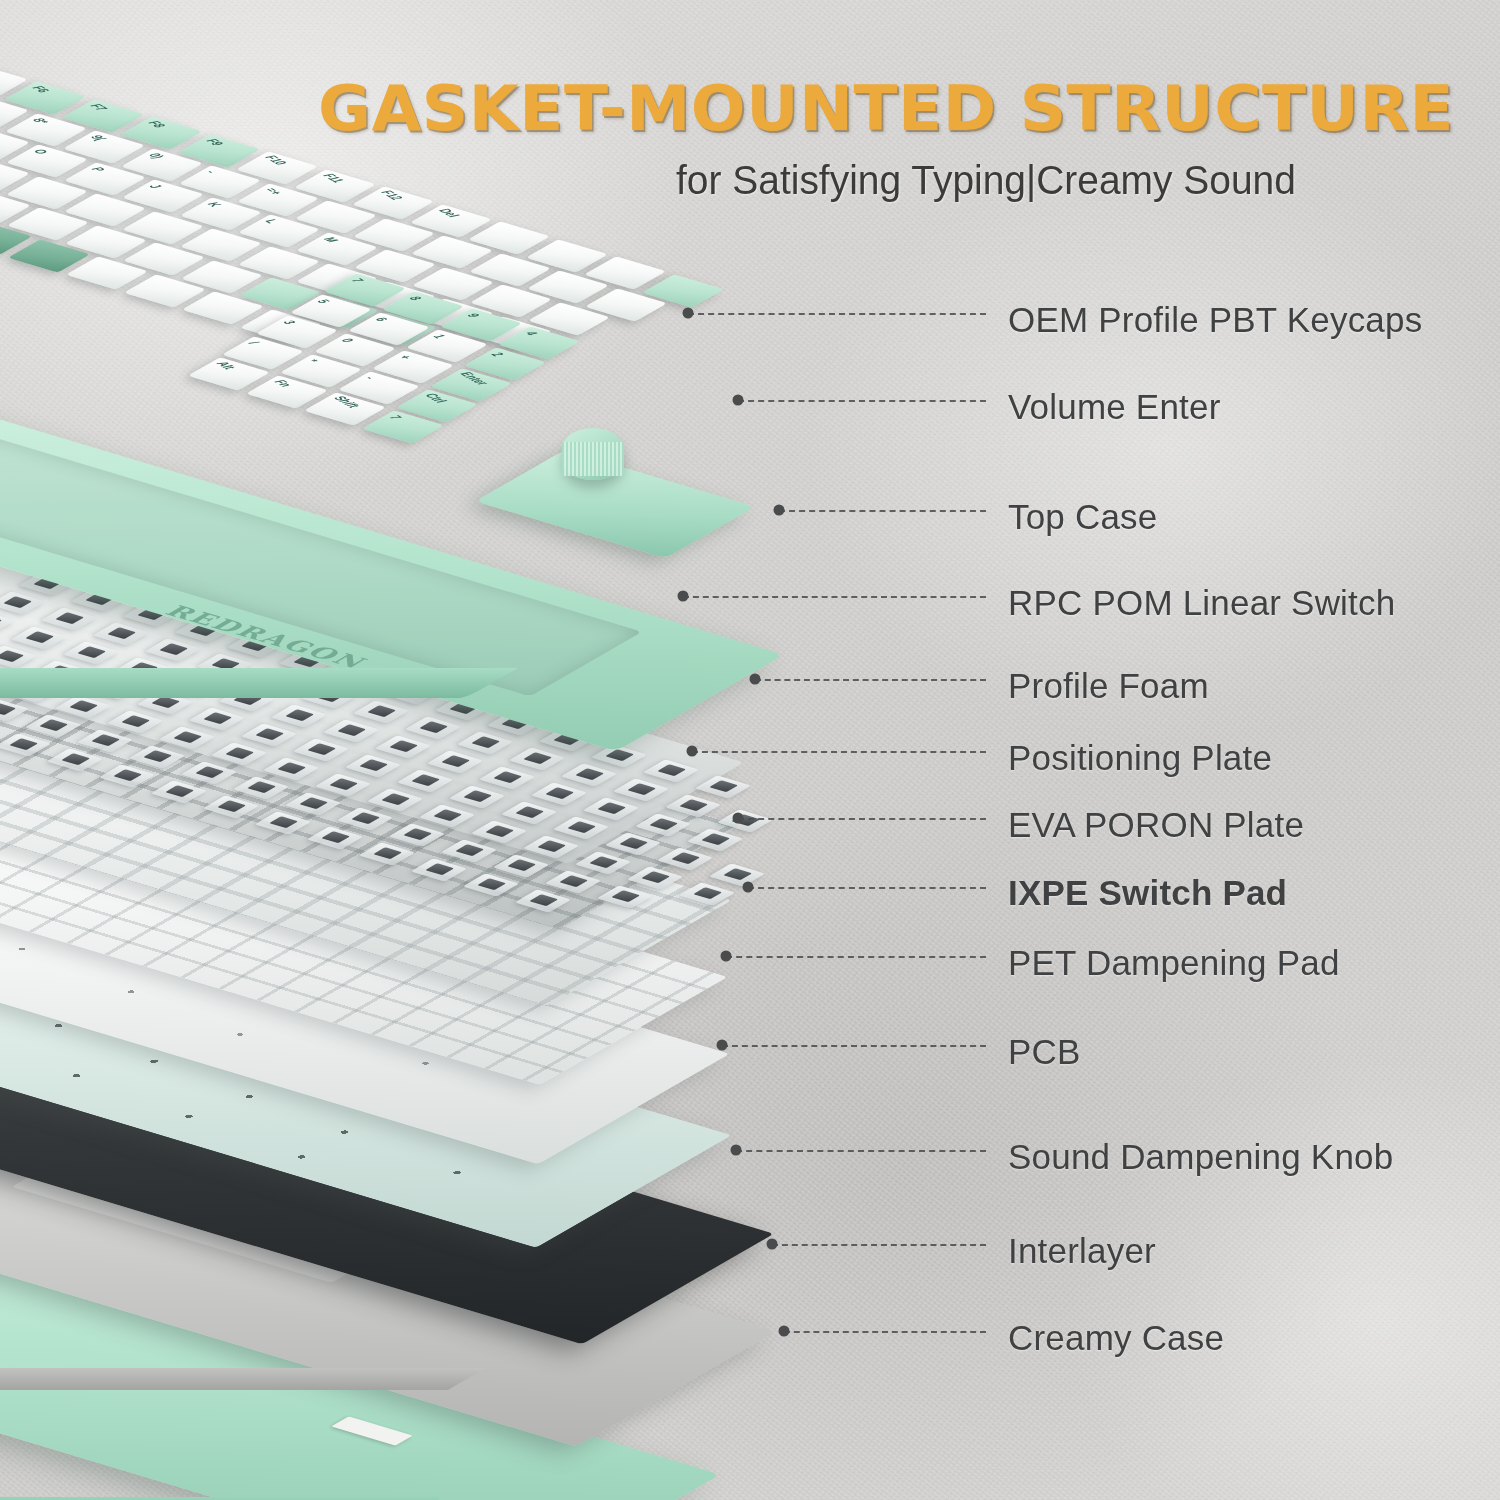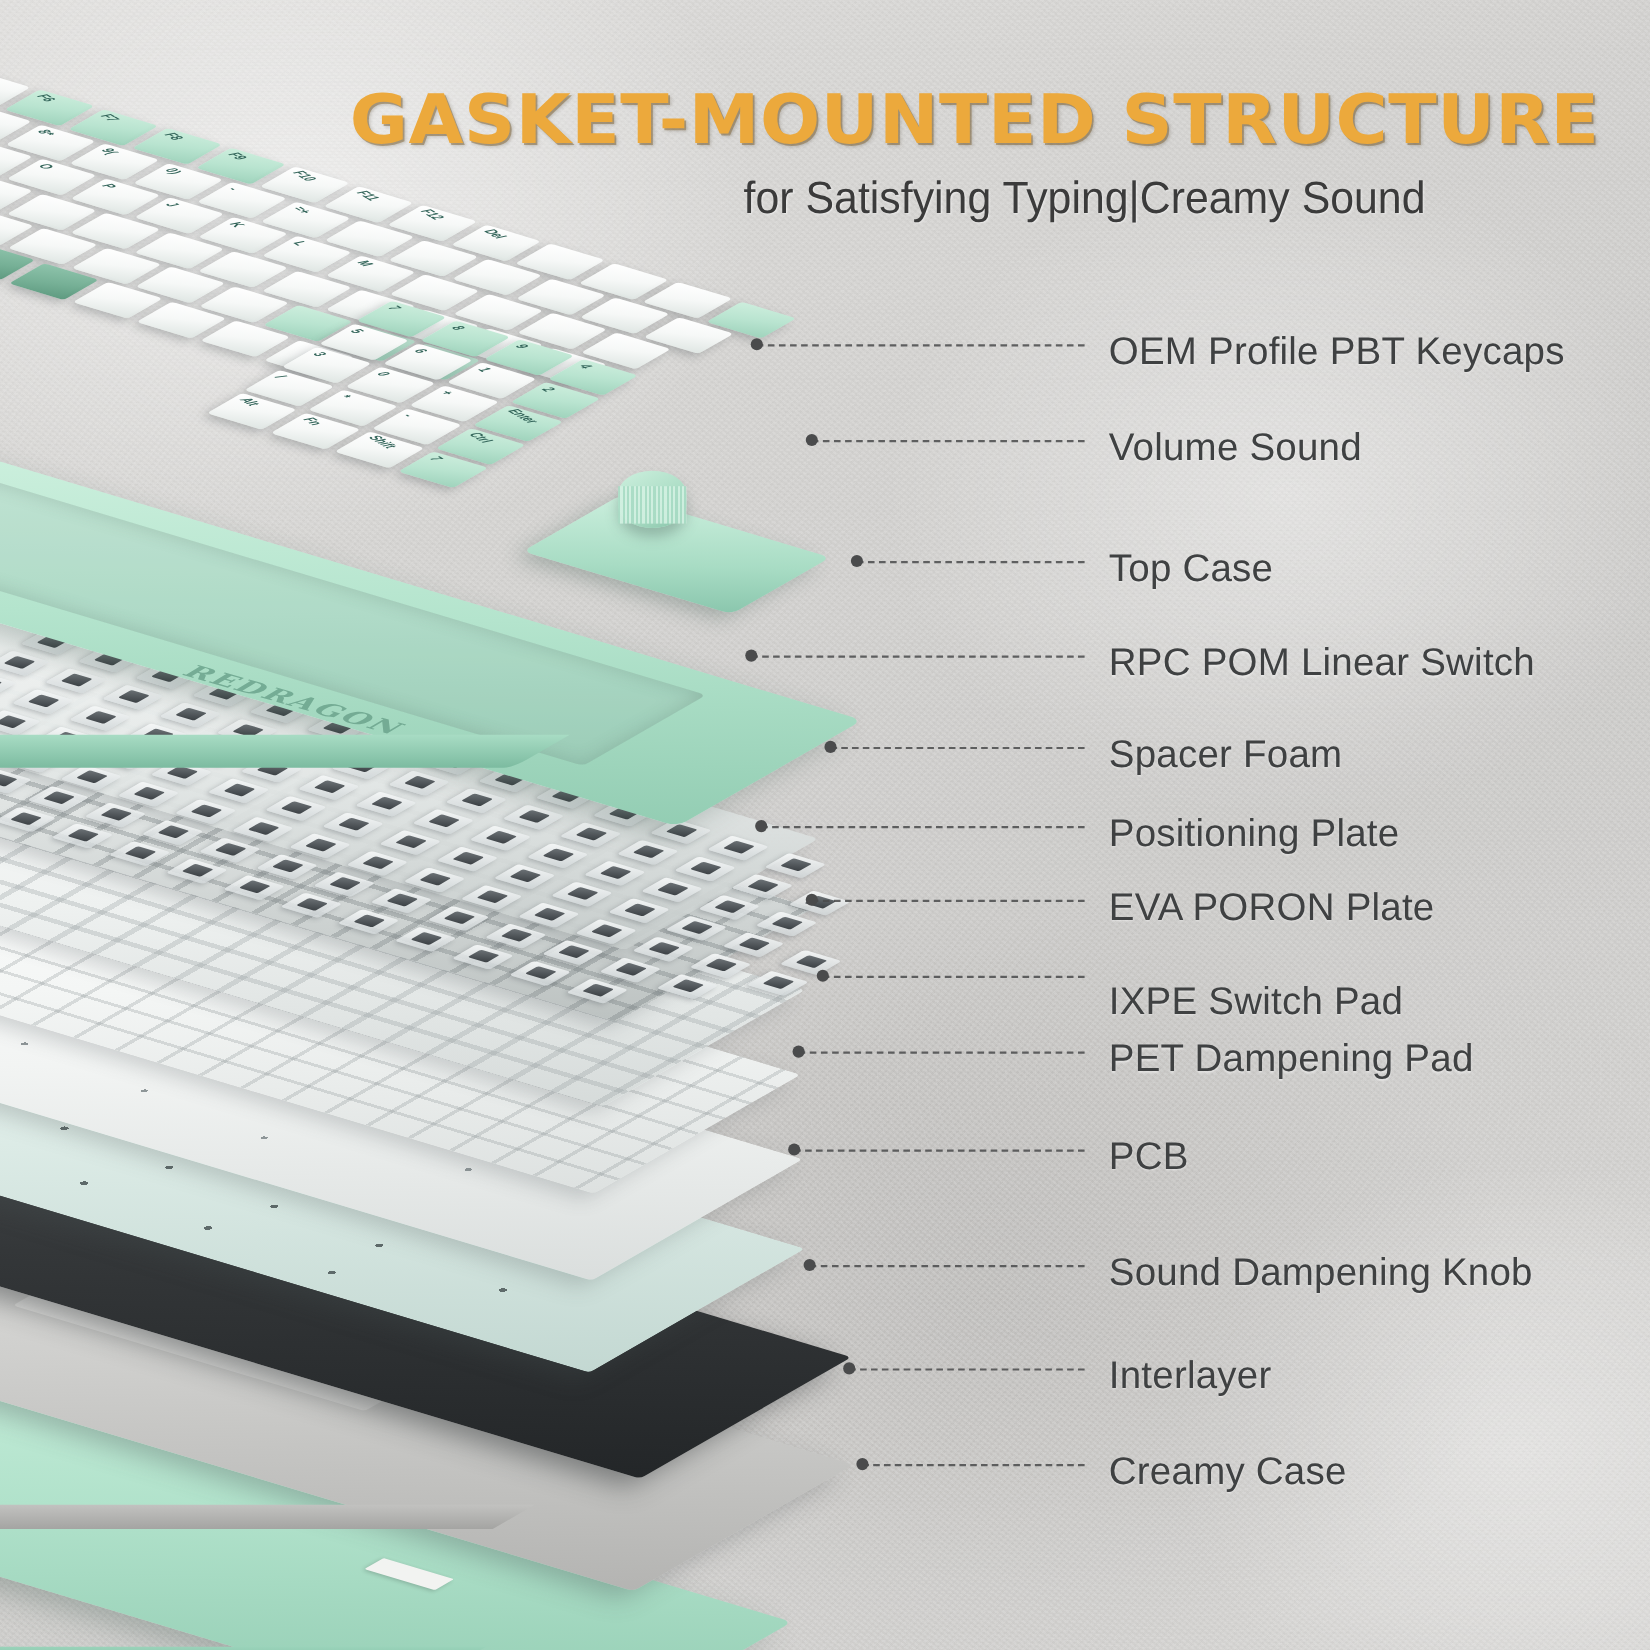--- a/index.html
+++ b/index.html
@@ -715,39 +715,39 @@
 
   </div>
 
   <div class="title">GASKET-MOUNTED STRUCTURE</div>
   <div class="subtitle">for Satisfying Typing|Creamy Sound</div>
 
   <div id="callout-layer">
       <div class="label" style="left: 1008px; top: 300px;">OEM Profile PBT Keycaps</div>
       <div class="leader" style="left: 688px; top: 313px; width: 298px;"></div>
       <div class="leader-dot" style="left: 688px; top: 313px;"></div>
-      <div class="label" style="left: 1008px; top: 387px;">Volume Sound</div>
+      <div class="label" style="left: 1008px; top: 387px;">Volume Enter</div>
       <div class="leader" style="left: 738px; top: 400px; width: 248px;"></div>
       <div class="leader-dot" style="left: 738px; top: 400px;"></div>
       <div class="label" style="left: 1008px; top: 497px;">Top Case</div>
       <div class="leader" style="left: 779px; top: 510px; width: 207px;"></div>
       <div class="leader-dot" style="left: 779px; top: 510px;"></div>
       <div class="label" style="left: 1008px; top: 583px;">RPC POM Linear Switch</div>
       <div class="leader" style="left: 683px; top: 596px; width: 303px;"></div>
       <div class="leader-dot" style="left: 683px; top: 596px;"></div>
-      <div class="label" style="left: 1008px; top: 666px;">Spacer Foam</div>
+      <div class="label" style="left: 1008px; top: 666px;">Profile Foam</div>
       <div class="leader" style="left: 755px; top: 679px; width: 231px;"></div>
       <div class="leader-dot" style="left: 755px; top: 679px;"></div>
       <div class="label" style="left: 1008px; top: 738px;">Positioning Plate</div>
       <div class="leader" style="left: 692px; top: 751px; width: 294px;"></div>
       <div class="leader-dot" style="left: 692px; top: 751px;"></div>
       <div class="label" style="left: 1008px; top: 805px;">EVA PORON Plate</div>
       <div class="leader" style="left: 738px; top: 818px; width: 248px;"></div>
       <div class="leader-dot" style="left: 738px; top: 818px;"></div>
-      <div class="label" style="left: 1008px; top: 891px;">IXPE Switch Pad</div>
+      <div class="label" style="left: 1008px; top: 873px; font-weight: bold;">IXPE Switch Pad</div>
       <div class="leader" style="left: 748px; top: 887px; width: 238px;"></div>
       <div class="leader-dot" style="left: 748px; top: 887px;"></div>
       <div class="label" style="left: 1008px; top: 943px;">PET Dampening Pad</div>
       <div class="leader" style="left: 726px; top: 956px; width: 260px;"></div>
       <div class="leader-dot" style="left: 726px; top: 956px;"></div>
       <div class="label" style="left: 1008px; top: 1032px;">PCB</div>
       <div class="leader" style="left: 722px; top: 1045px; width: 264px;"></div>
       <div class="leader-dot" style="left: 722px; top: 1045px;"></div>
       <div class="label" style="left: 1008px; top: 1137px;">Sound Dampening Knob</div>
       <div class="leader" style="left: 736px; top: 1150px; width: 250px;"></div>

